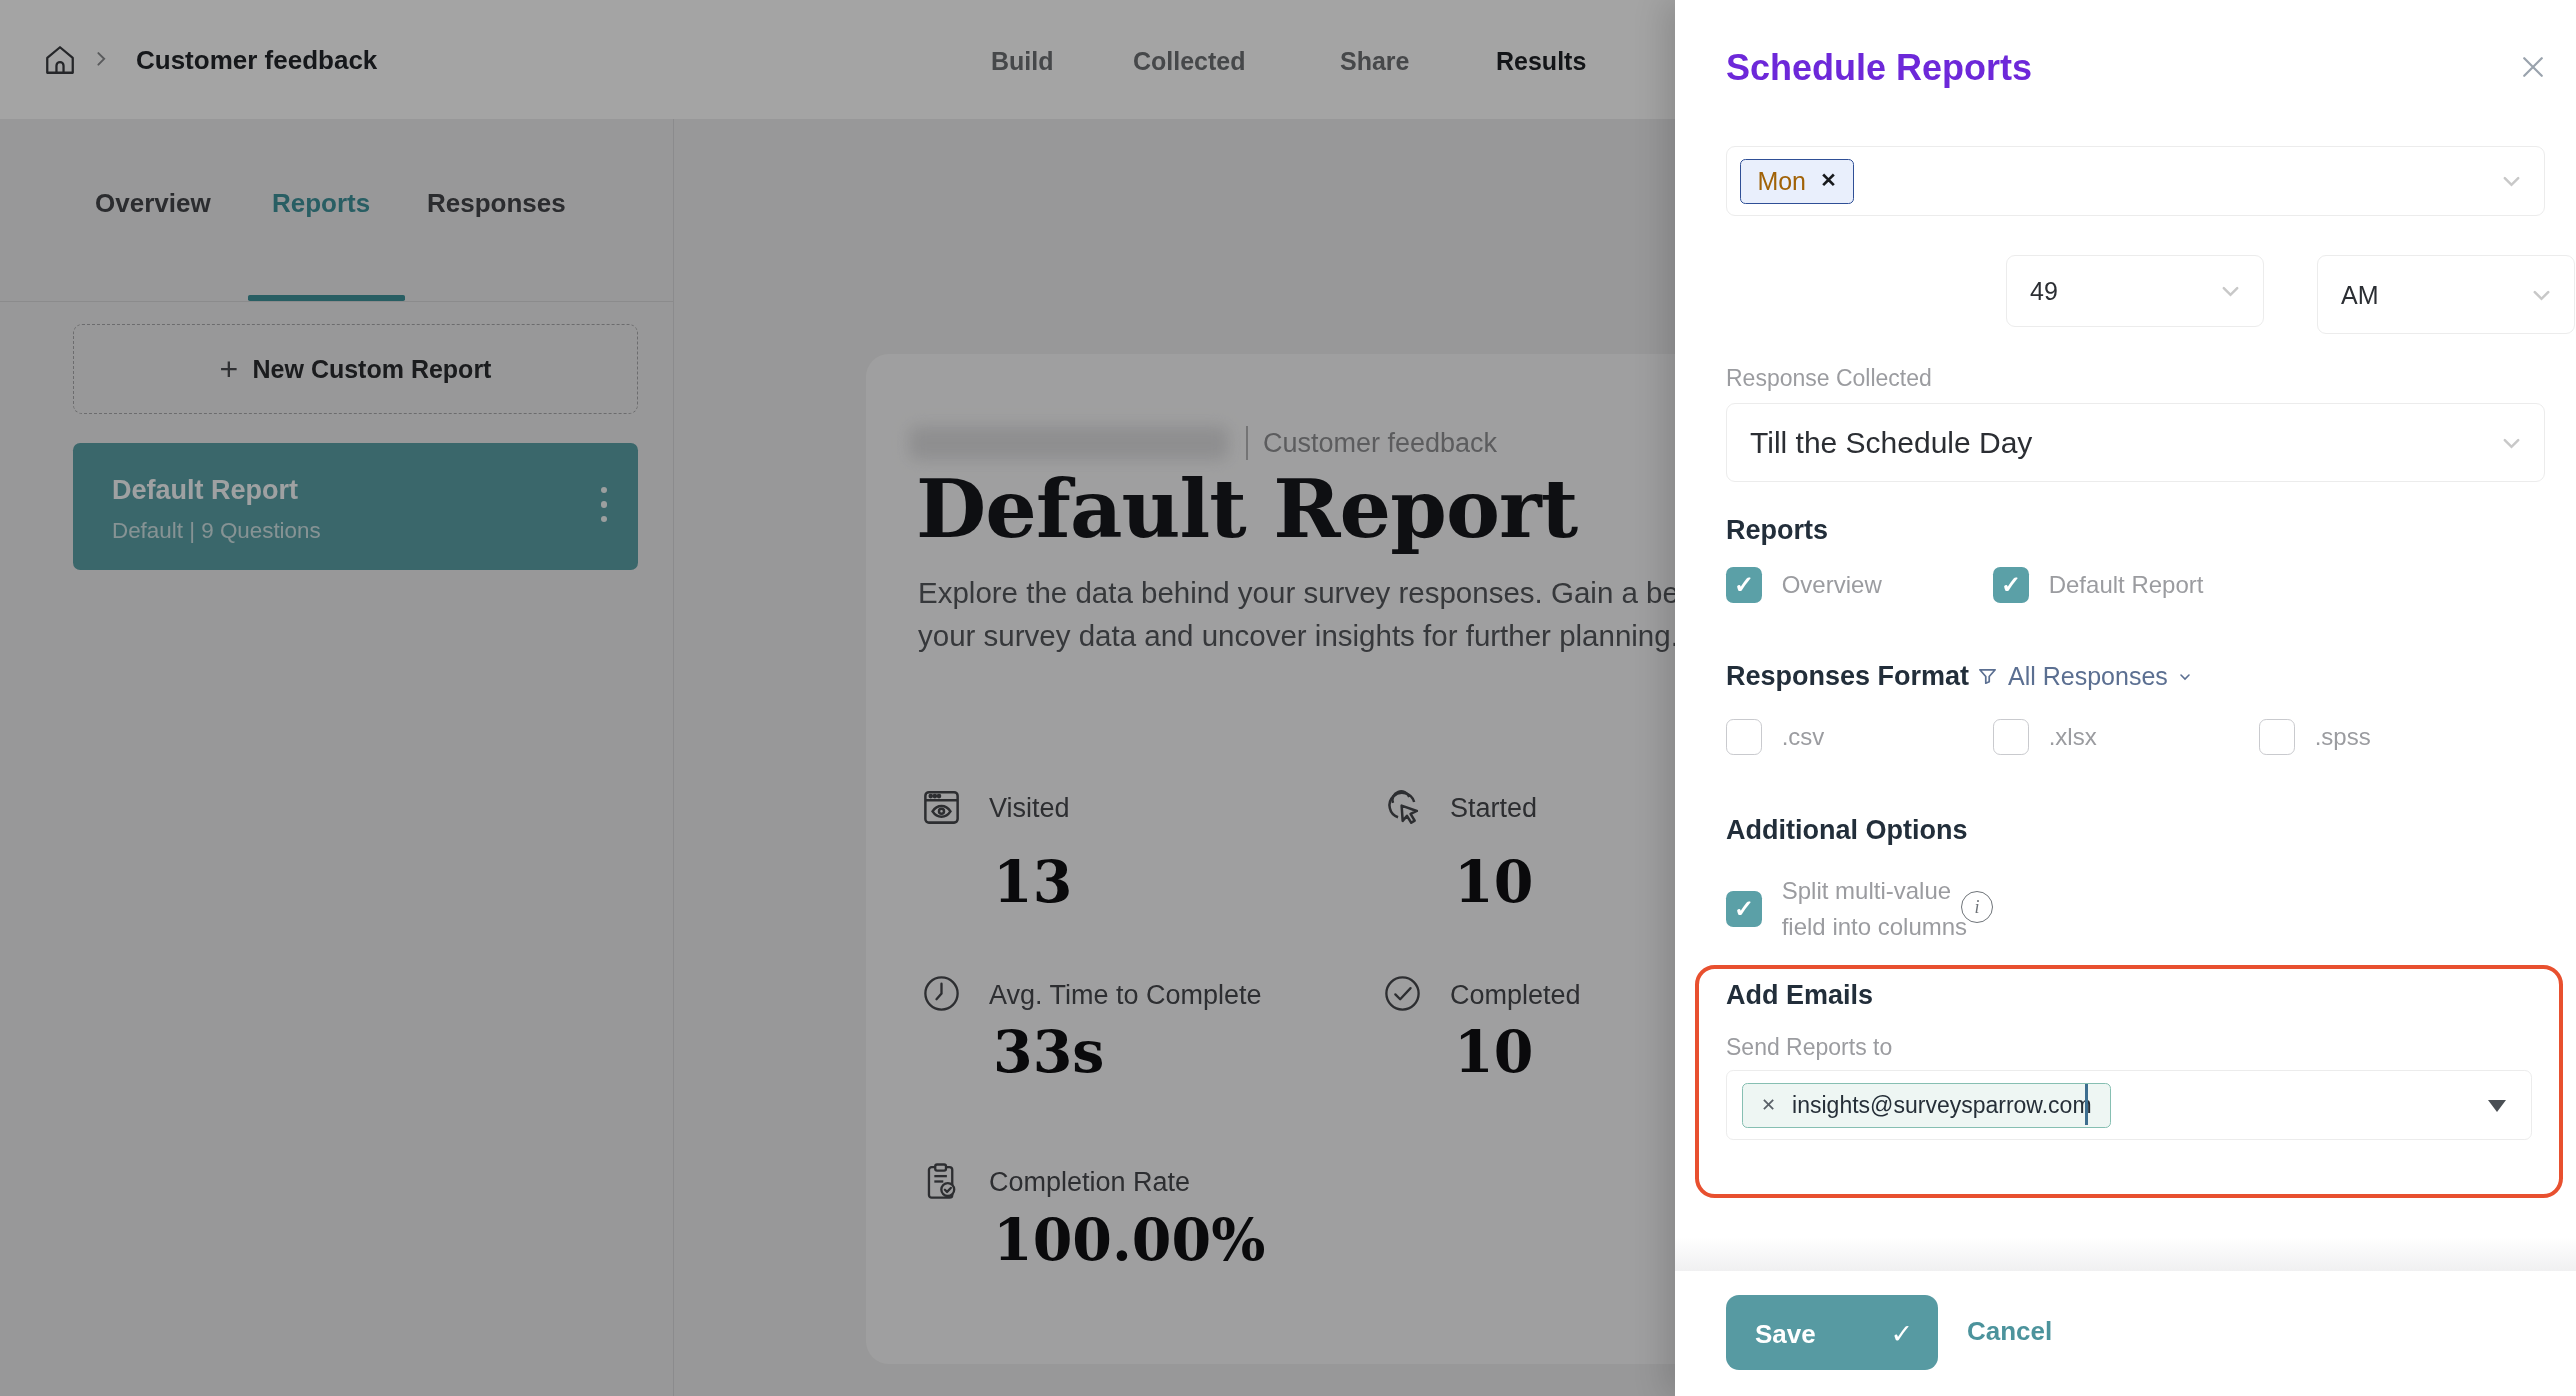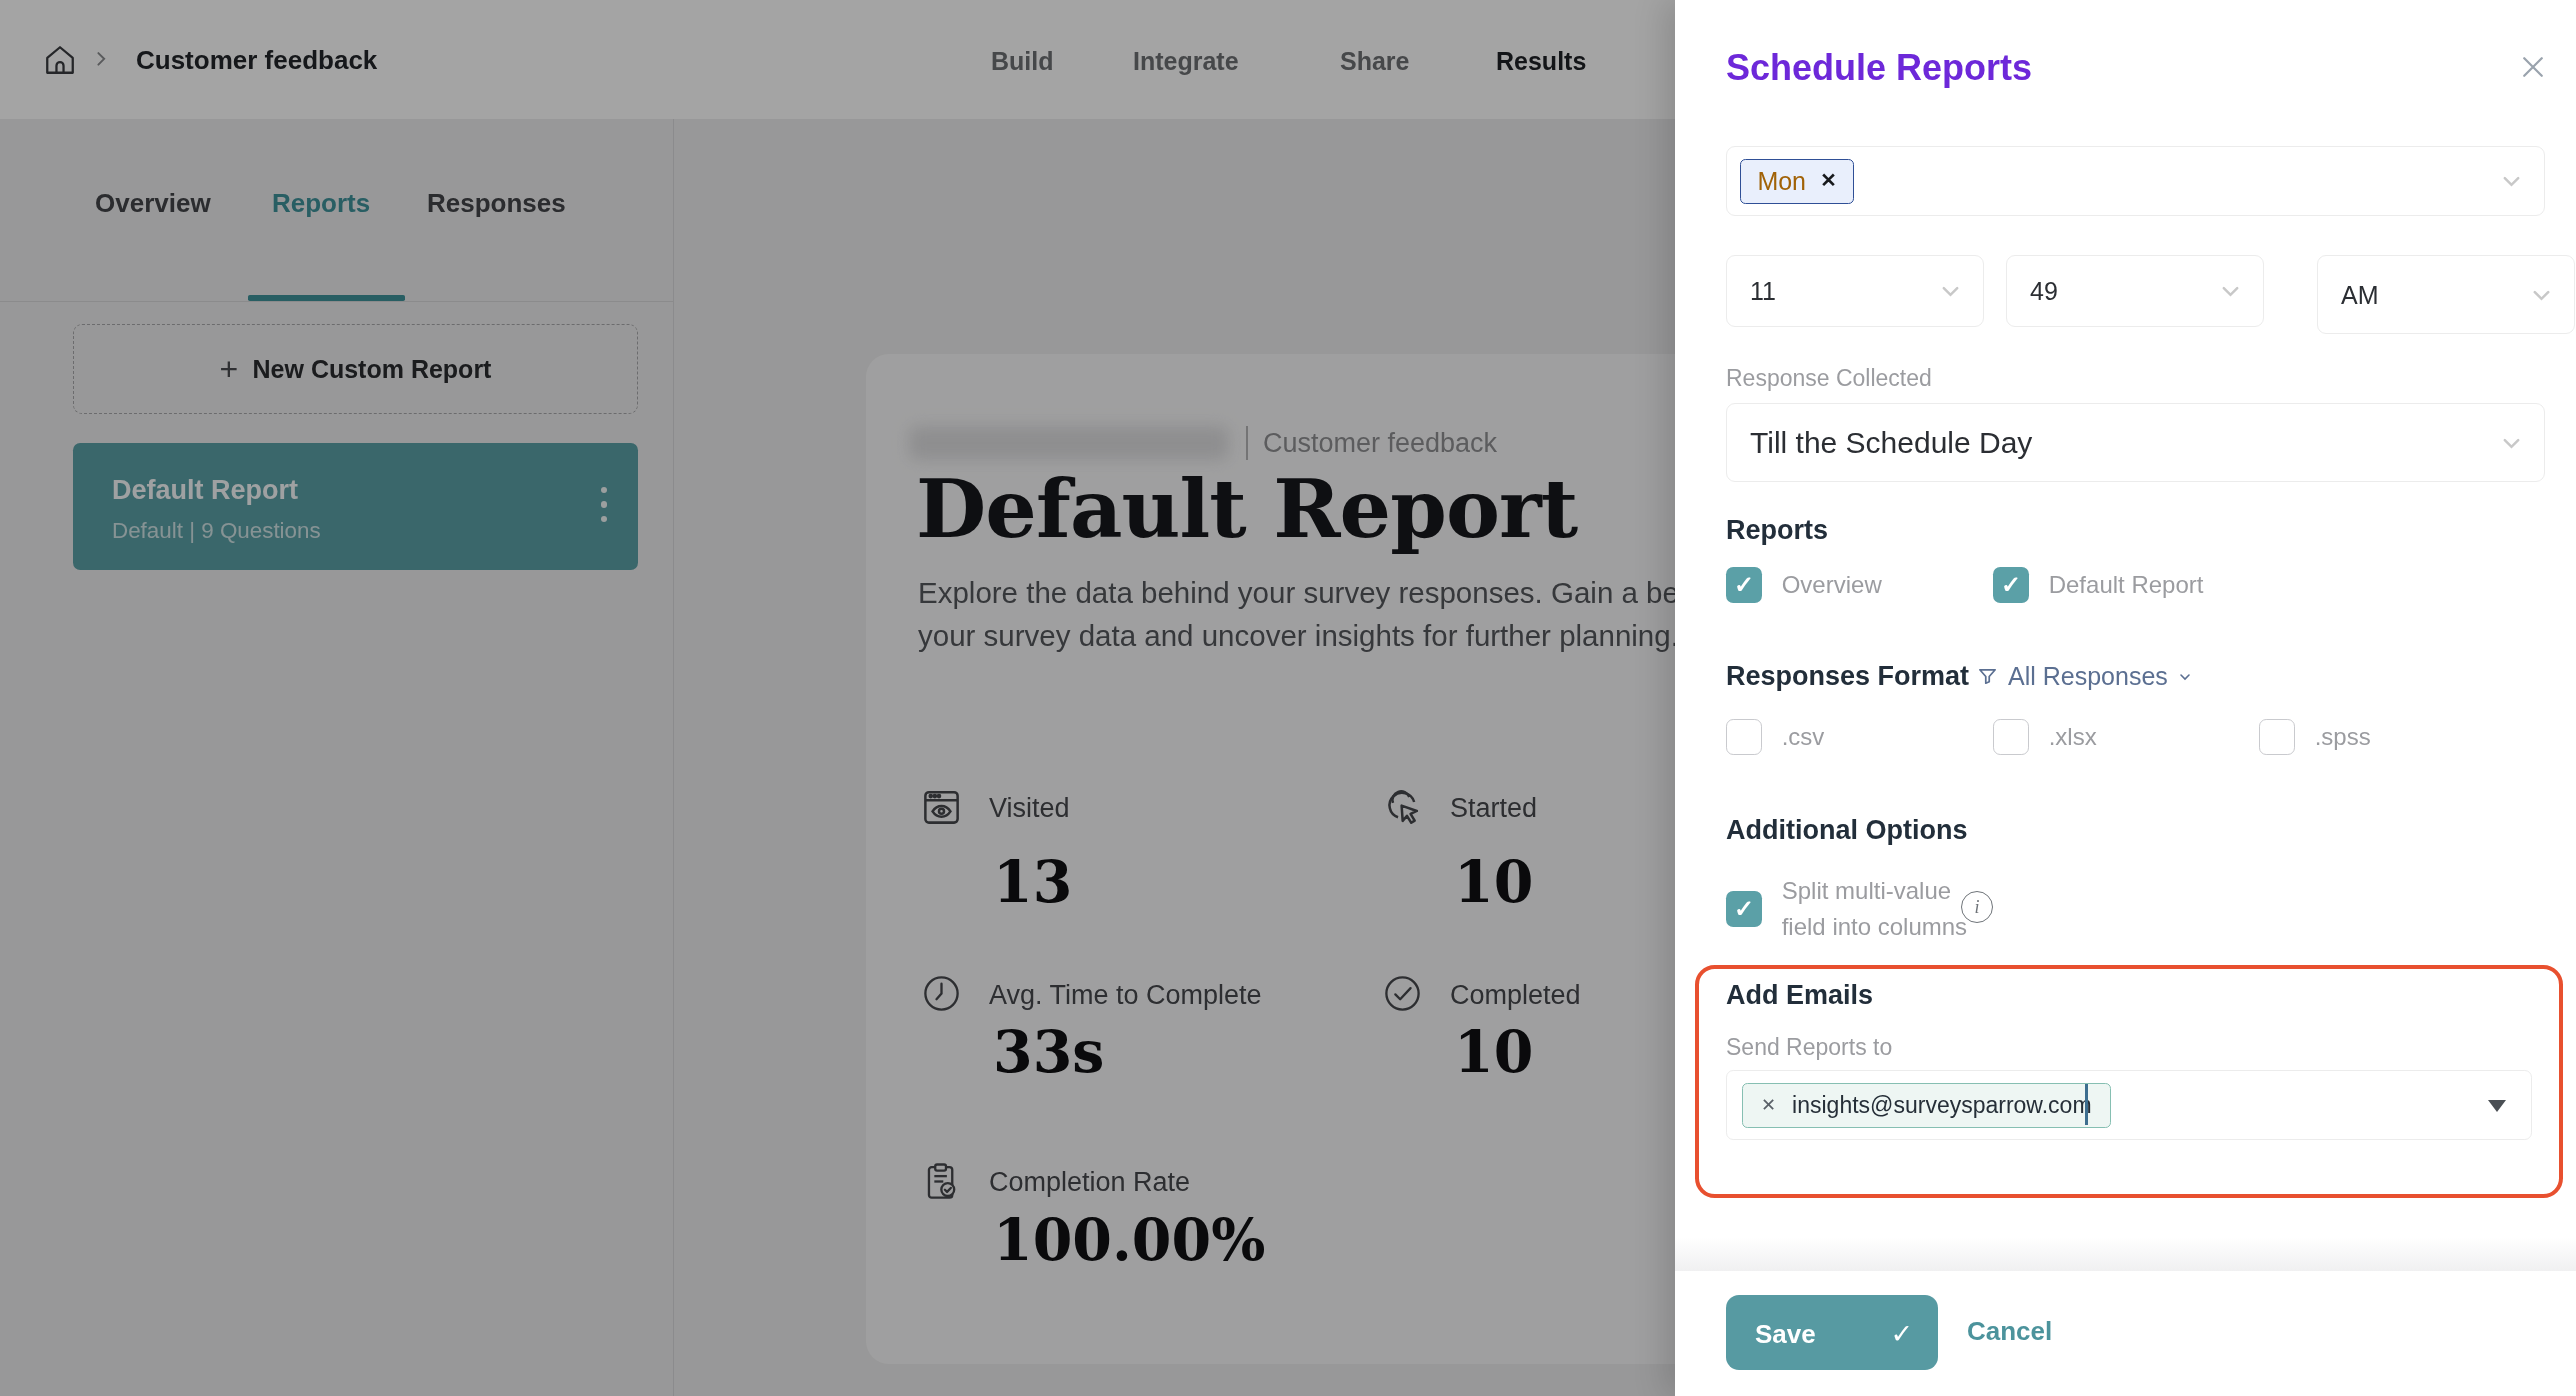--- a/index.html
+++ b/index.html
@@ -140,21 +140,21 @@
         </svg>
       </span>
       <span class="crumb-chev">
         <svg viewBox="0 0 24 24" width="19.7" height="19.7" fill="none" stroke="#8b8d90" stroke-width="2.4" stroke-linecap="round">
             <path d="M9 5l7 7-7 7"></path>
           </svg>
       </span>
       <span id="breadcrumb-title">Customer feedback</span>
 
       <span class="nav-tab" style="left:991px">Build</span>
-      <span class="nav-tab" style="left:1133px">Integrate</span>
+      <span class="nav-tab" style="left:1133px">Collected</span>
       <span class="nav-tab" style="left:1340px">Share</span>
       <span class="nav-tab active" style="left:1496px">Results</span>
     </div>
 
     <div id="content"></div>
     <div id="left-col"></div>
     <div id="tabs-rule"></div>
 
     <span class="content-tab" style="left:95px">Overview</span>
     <span class="content-tab active" style="left:272px">Reports</span>
@@ -256,28 +256,20 @@
         <span class="chip-txt">Mon</span>
         <span class="chip-x">✕</span>
       </span>
       <span class="chev">
         <svg viewBox="0 0 24 24" width="23" height="23" fill="none" stroke="#c8c8c8" stroke-width="2.6" stroke-linecap="round">
             <path d="M5 9l7 7 7-7"></path>
           </svg>
       </span>
     </div>
 
-    <div class="sel" id="hour-select">
-      <span class="val">11</span>
-      <span class="chev">
-        <svg viewBox="0 0 24 24" width="23" height="23" fill="none" stroke="#c8c8c8" stroke-width="2.6" stroke-linecap="round">
-            <path d="M5 9l7 7 7-7"></path>
-          </svg>
-      </span>
-    </div>
     <div class="sel" id="minute-select">
       <span class="val">49</span>
       <span class="chev">
         <svg viewBox="0 0 24 24" width="23" height="23" fill="none" stroke="#c8c8c8" stroke-width="2.6" stroke-linecap="round">
             <path d="M5 9l7 7 7-7"></path>
           </svg>
       </span>
     </div>
     <div class="sel" id="meridiem-select">
       <span class="val">AM</span>

